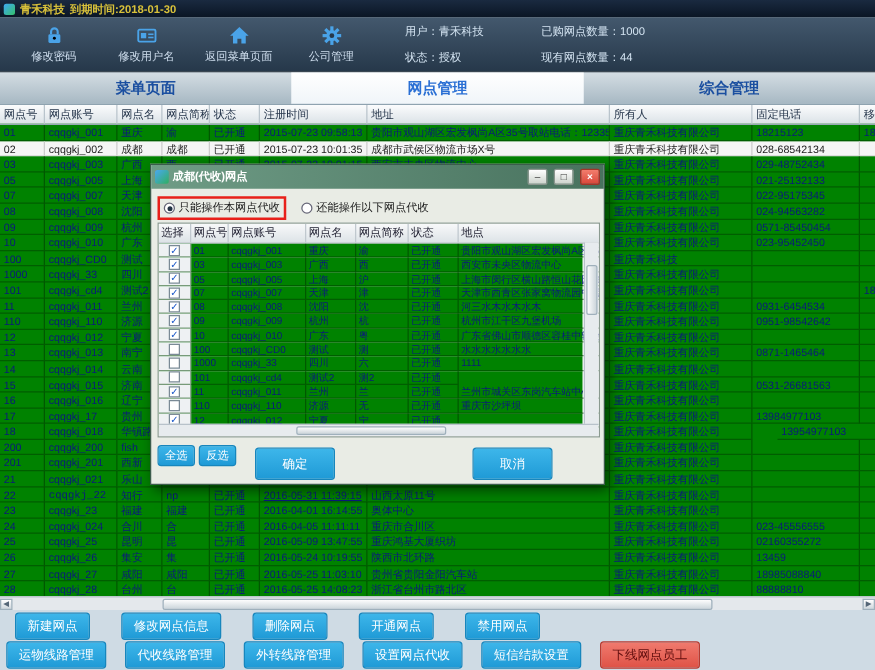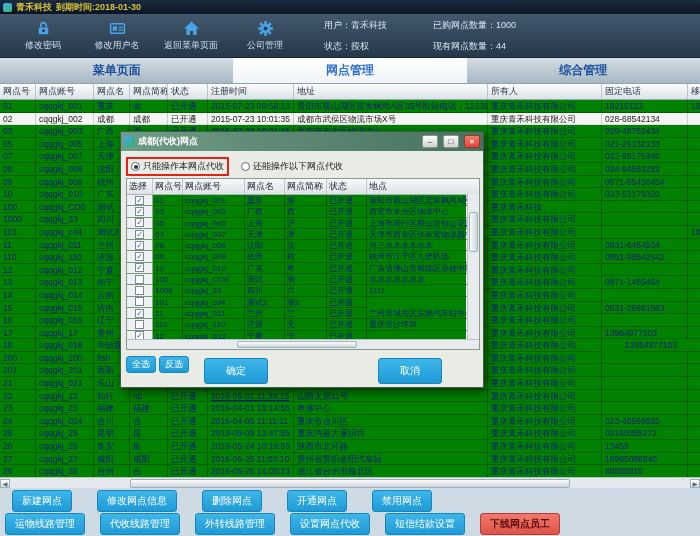--- a/index.html
+++ b/index.html
@@ -54,21 +54,21 @@
 
   
   .footer{position:absolute;left:0;top:488px;width:700px;height:48px;background:#cfdbe4;}
   .btnrow{position:absolute;display:flex;}
   .btnrow.r1{left:12px;top:2px;gap:25px;}
   .btnrow.r2{left:5px;top:25px;gap:15px;}
   .btn{background:linear-gradient(#3db6ea,#1f9ad6);color:#fff;font-size:10px;
     border:1px solid #1786bd;border-radius:3px;padding:3px 9px;cursor:pointer;
     white-space:nowrap;font-family:inherit;}
   .btn.danger{background:linear-gradient(#f07a6e,#df5347);border-color:#b63a30;
-    color:#5f0d0d;font-weight:bold;}
+    color:#5f0d0d;font-weight:normal;}
 
   
   .dialog{position:absolute;left:120px;top:131px;width:364px;height:257px;
     background:#e9ece5;border:1px solid #3c5c4c;box-shadow:3px 4px 10px rgba(0,0,0,.55);box-sizing:border-box;}
   .dlg-title{height:19px;background:linear-gradient(90deg,#6f9c86,#48725e);
     display:flex;align-items:center;padding:0 3px;gap:3px;}
   .dlgicon{width:11px;height:11px;border-radius:2px;flex:none;
     background:linear-gradient(135deg,#4aa8f0,#2fae62);}
   .dlgtxt{font-size:9px;color:#fff;font-weight:bold;flex:1;white-space:nowrap;overflow:hidden;}
   .winbtn{width:16px;height:13px;font-size:8px;line-height:11px;text-align:center;
@@ -278,21 +278,21 @@
       </div>
       <div class="trow">
         <div class="tcell" style="width: 36px;">10</div>
         <div class="tcell" style="width: 58px;">cqqgkj_010</div>
         <div class="tcell" style="width: 36px;">广东</div>
         <div class="tcell" style="width: 38px;"></div>
         <div class="tcell" style="width: 40px;"></div>
         <div class="tcell" style="width: 86px;"></div>
         <div class="tcell" style="width: 194px;"></div>
         <div class="tcell" style="width: 114px;">重庆青禾科技有限公司</div>
-        <div class="tcell" style="width: 86px;">023-53179320</div>
+        <div class="tcell" style="width: 86px;">023-95452450</div>
         <div class="tcell" style="width: 70px;"></div>
       </div>
       <div class="trow">
         <div class="tcell" style="width: 36px;">100</div>
         <div class="tcell" style="width: 58px;">cqqgkj_CD0</div>
         <div class="tcell" style="width: 36px;">测试</div>
         <div class="tcell" style="width: 38px;"></div>
         <div class="tcell" style="width: 40px;"></div>
         <div class="tcell" style="width: 86px;"></div>
         <div class="tcell" style="width: 194px;"></div>
@@ -463,21 +463,21 @@
         <div class="tcell" style="width: 38px;"></div>
         <div class="tcell" style="width: 40px;"></div>
         <div class="tcell" style="width: 86px;"></div>
         <div class="tcell" style="width: 194px;"></div>
         <div class="tcell" style="width: 114px;">重庆青禾科技有限公司</div>
         <div class="tcell" style="width: 86px;"></div>
         <div class="tcell" style="width: 70px;"></div>
       </div>
       <div class="trow">
         <div class="tcell" style="width: 36px;">22</div>
-        <div class="tcell" style="width: 58px;">cqqgkj_22</div>
+        <div class="tcell" style="width: 58px; font-family: Liberation Mono, monospace;">cqqgkj_22</div>
         <div class="tcell" style="width: 36px;">知行</div>
         <div class="tcell" style="width: 38px;">np</div>
         <div class="tcell" style="width: 40px;">已开通</div>
         <div class="tcell" style="width: 86px; text-decoration: underline;">2016-05-31 11:39:15</div>
         <div class="tcell" style="width: 194px;">山西太原11号</div>
         <div class="tcell" style="width: 114px;">重庆青禾科技有限公司</div>
         <div class="tcell" style="width: 86px;"></div>
         <div class="tcell" style="width: 70px;"></div>
       </div>
       <div class="trow">

